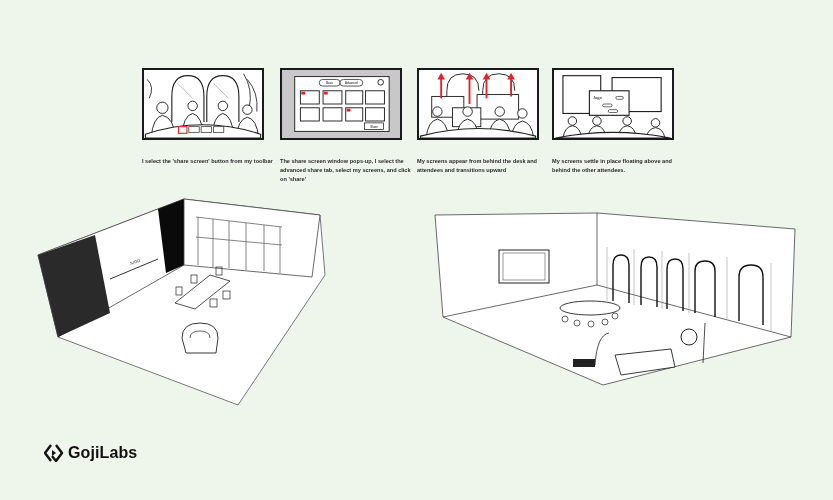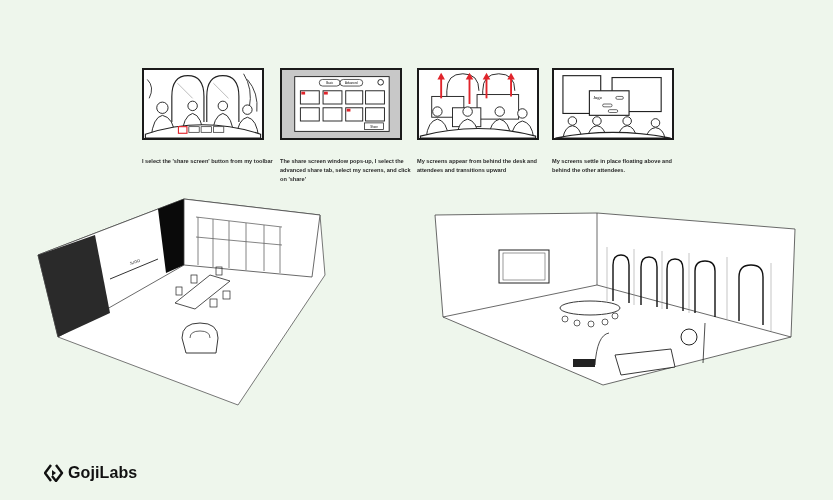--- a/index.html
+++ b/index.html
@@ -16,21 +16,21 @@
     box-sizing:border-box;
   }
   .frame svg { display:block; width:100%; height:100%; }
   .caption {
     position:absolute; top:157px; width:135px;
     font-size:5.6px; line-height:9px; font-weight:bold; color:#2a2a2a;
   }
   .room { position:absolute; }
   .room svg { display:block; }
   .logo {
-    position:absolute; left:44px; top:464px; display:flex; align-items:center; gap:4px;
+    position:absolute; left:44px; top:444px; display:flex; align-items:center; gap:4px;
   }
   .logo-text { font-weight:bold; font-size:16px; color:#111; letter-spacing:0.1px; }
 </style>
 </head>
 <body>
 
 <div class="frame" style="left:142px;">
   <svg viewBox="0 0 122 72">
     <path d="M28 55 V28 Q28 6 45 6 Q62 6 62 28 V55" fill="none" stroke="#222" stroke-width="1.2"></path>
     <path d="M65 55 V28 Q65 6 82 6 Q99 6 99 28 V55" fill="none" stroke="#222" stroke-width="1.2"></path>

